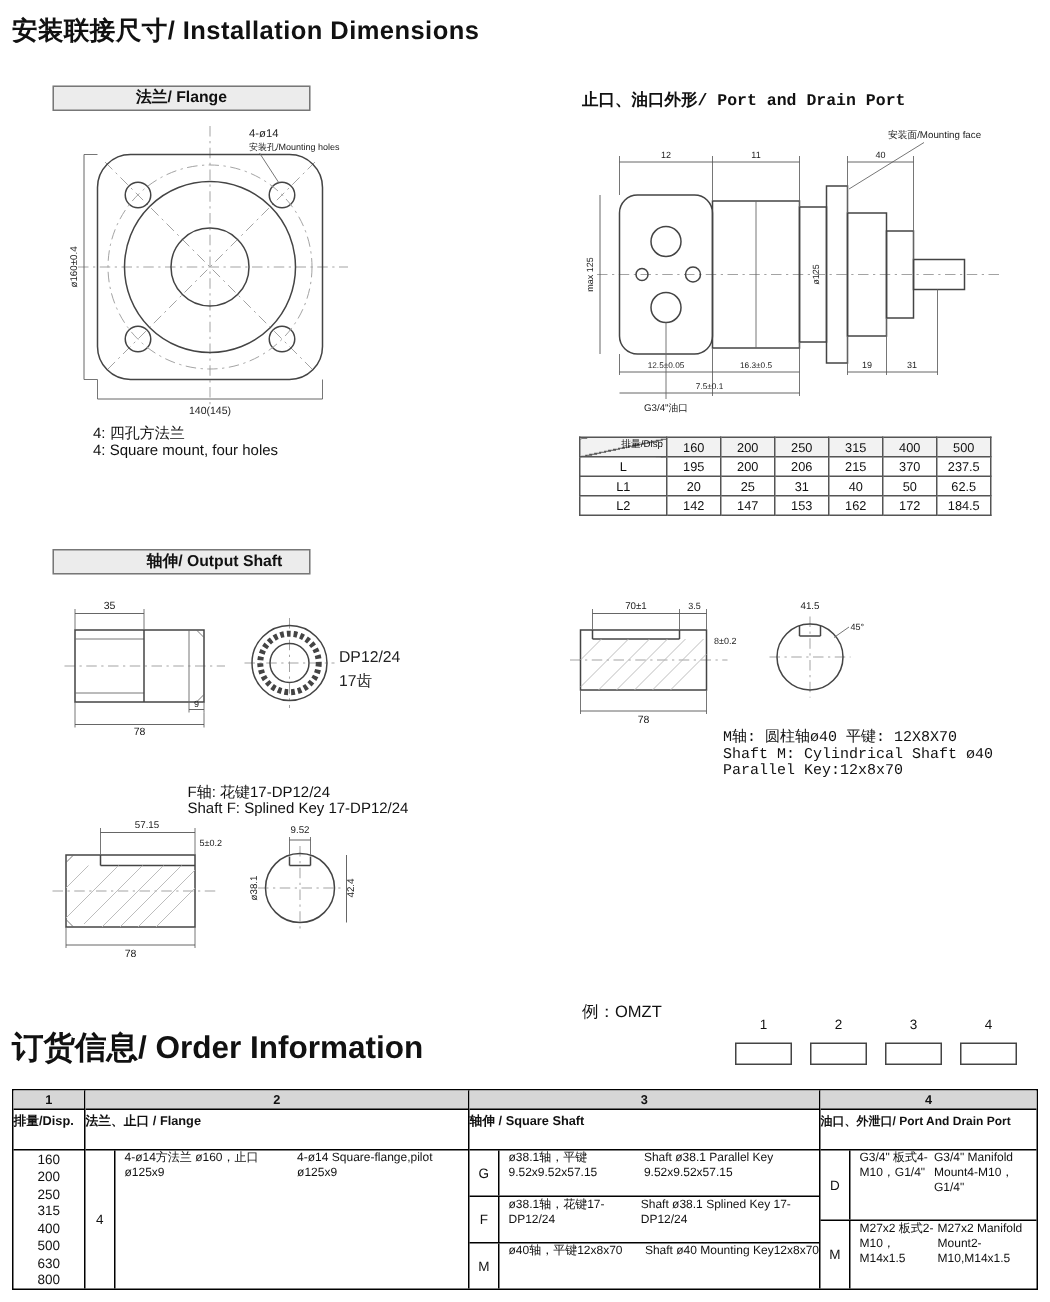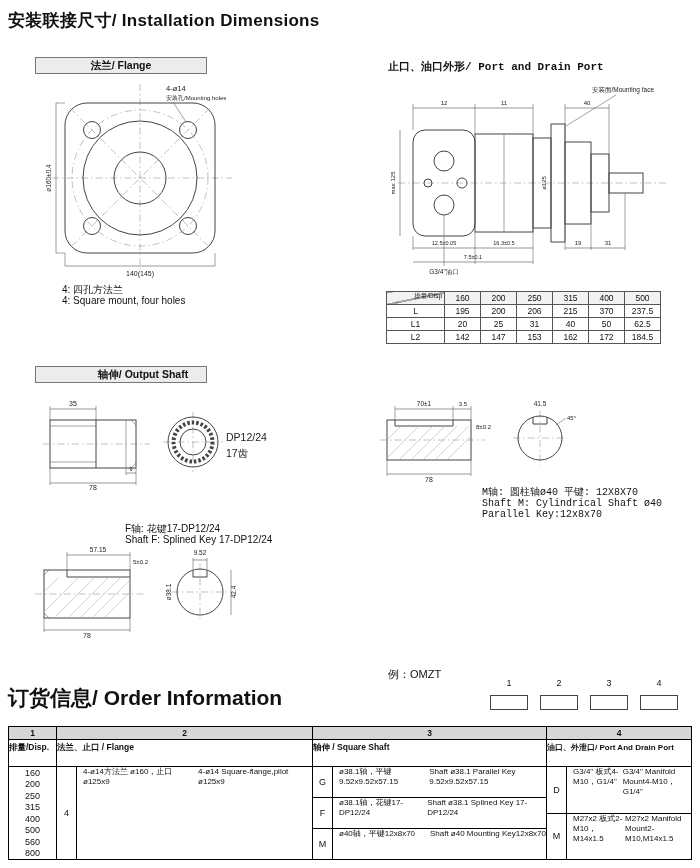--- a/index.html
+++ b/index.html
@@ -328,21 +328,21 @@
     <div class="ocol c1">
       <div class="onum">1</div>
       <div class="ohead">排量/Disp.</div>
       <div class="obody">
         <div class="dv">160</div>
         <div class="dv">200</div>
         <div class="dv">250</div>
         <div class="dv">315</div>
         <div class="dv">400</div>
         <div class="dv">500</div>
-        <div class="dv">560</div>
+        <div class="dv">630</div>
         <div class="dv">800</div>
       </div>
     </div>
     <div class="ocol c2">
       <div class="onum">2</div>
       <div class="ohead">法兰、止口 / Flange</div>
       <div class="obody rowbody">
         <div class="code">4</div>
         <div class="txt">
           <div>4-ø14方法兰 ø160，止口 ø125x9</div>

